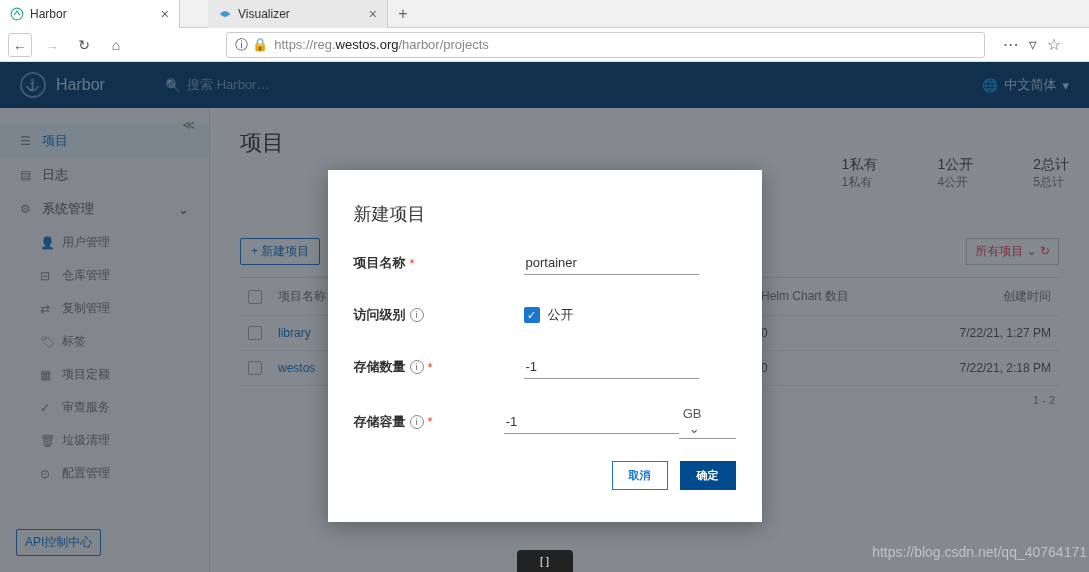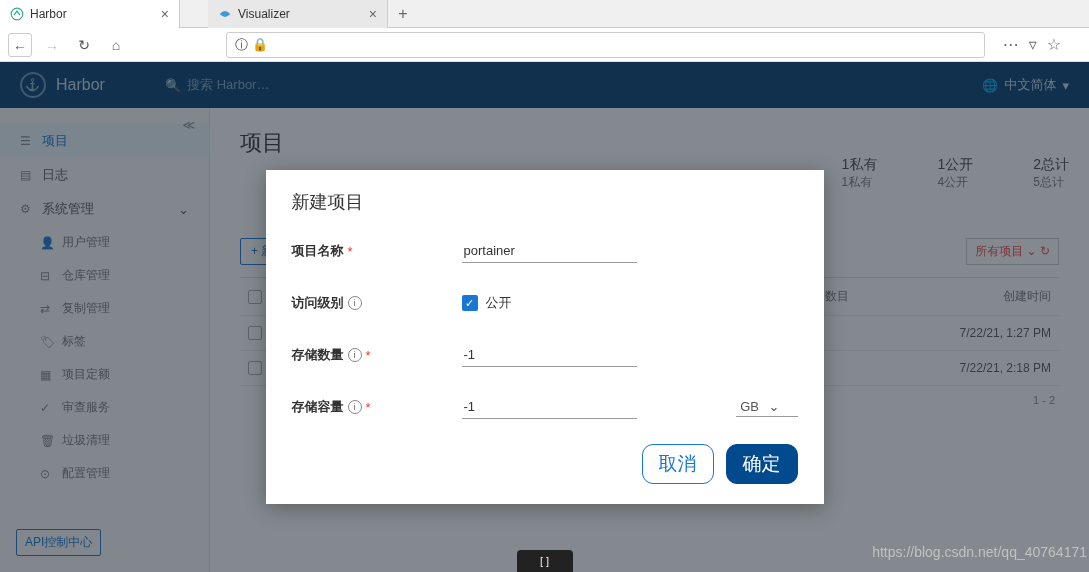--- a/index.html
+++ b/index.html
@@ -51,32 +51,32 @@
 .tcell { flex: 0 0 auto; }
 .tcell.check { width: 30px; }
 .tcell.name { width: 300px; color: #1976d2; }
 .tcell.helm { width: 150px; }
 .tcell.time { width: 140px; text-align: right; }
 .tcell.spacer { flex: 1; }
 .checkbox { width: 14px; height: 14px; border: 1px solid #aaa; border-radius: 2px; }
 .pager { text-align: right; font-size: 11px; color: #888; padding: 8px 4px; }
 
 .overlay { position: absolute; inset: 0; background: rgba(30,40,50,0.55); display: flex; align-items: flex-start; justify-content: center; padding-top: 108px; }
-.modal { width: 558px; background: #fff; padding: 20px 26px; box-shadow: 0 4px 20px rgba(0,0,0,0.3); }
+.modal { width: 434px; background: #fff; padding: 32px 26px; box-shadow: 0 4px 20px rgba(0,0,0,0.3); }
 .modal-title { font-size: 18px; color: #333; margin-bottom: 22px; font-weight: 400; }
 .form-row { display: flex; align-items: center; margin-bottom: 22px; min-height: 30px; }
 .form-label { width: 170px; font-size: 13px; color: #333; font-weight: 600; display: flex; align-items: center; gap: 4px; }
 .req { color: #e53935; font-weight: normal; }
 .info-icon { display: inline-flex; width: 14px; height: 14px; border: 1px solid #888; border-radius: 50%; align-items: center; justify-content: center; font-size: 9px; color: #666; font-weight: normal; }
 .form-input { flex: 1; border: none; border-bottom: 1px solid #999; padding: 4px 2px; font-size: 13px; color: #333; outline: none; max-width: 175px; }
 .form-check { width: 16px; height: 16px; background: #1976d2; border-radius: 2px; color: #fff; display: flex; align-items: center; justify-content: center; font-size: 11px; margin-right: 8px; }
 .check-label { font-size: 13px; color: #333; }
 .unit-sel { margin-left: auto; border: none; border-bottom: 1px solid #999; font-size: 13px; color: #555; padding: 2px 18px 2px 4px; background: transparent; }
 .modal-actions { display: flex; justify-content: flex-end; gap: 12px; margin-top: 10px; }
-.btn { padding: 6px 16px; font-size: 19px; border-radius: 11px; cursor: pointer; }
+.btn { padding: 6px 16px; font-size: 11px; border-radius: 0; cursor: pointer; font-weight: bold; }
 .btn-cancel { border: 1px solid #1976d2; color: #1976d2; background: #fff; }
 .btn-ok { border: 1px solid #004a8d; background: #004a8d; color: #fff; }
 
 .watermark { position: absolute; bottom: 12px; right: 2px; font-size: 14px; color: rgba(200,200,200,0.9); }
 .bottom-widget { position: absolute; bottom: 0; left: 50%; transform: translateX(-50%); width: 56px; height: 22px; background: #222; border-radius: 4px 4px 0 0; color: #eee; display: flex; align-items: center; justify-content: center; font-size: 11px; }
 </style>
 </head>
 <body>
 
 <div class="browser-tabs">
@@ -105,20 +105,21 @@
 <div class="browser-toolbar">
   <div class="tb-btn back">←</div>
   <div class="tb-btn" style="color:#bbb">→</div>
   <div class="tb-btn">↻</div>
   <div class="tb-btn">⌂</div>
   <div class="url-bar">
     <span class="url-icons">
       <span>ⓘ</span>
       <span class="url-lock">🔒</span>
     </span>
+    <span><span style="color:#888">https://reg.</span><span style="color:#222">westos.org</span><span style="color:#888">/harbor/projects</span></span>
   </div>
   <div class="tb-right">
     <span>⋯</span>
     <span>▿</span>
     <span>☆</span>
   </div>
 </div>
 
 <div class="app">
   <div class="app-header">

